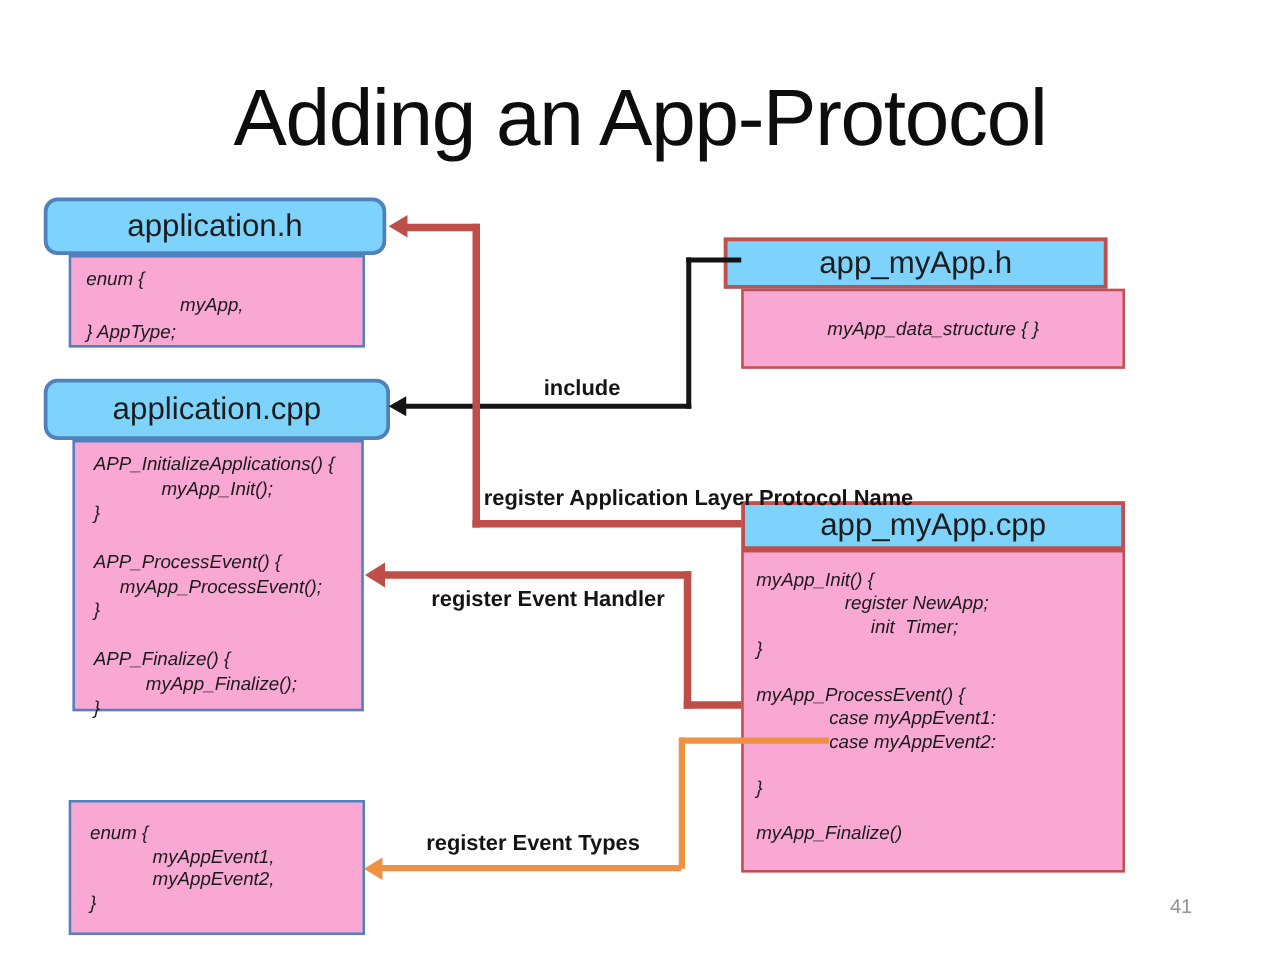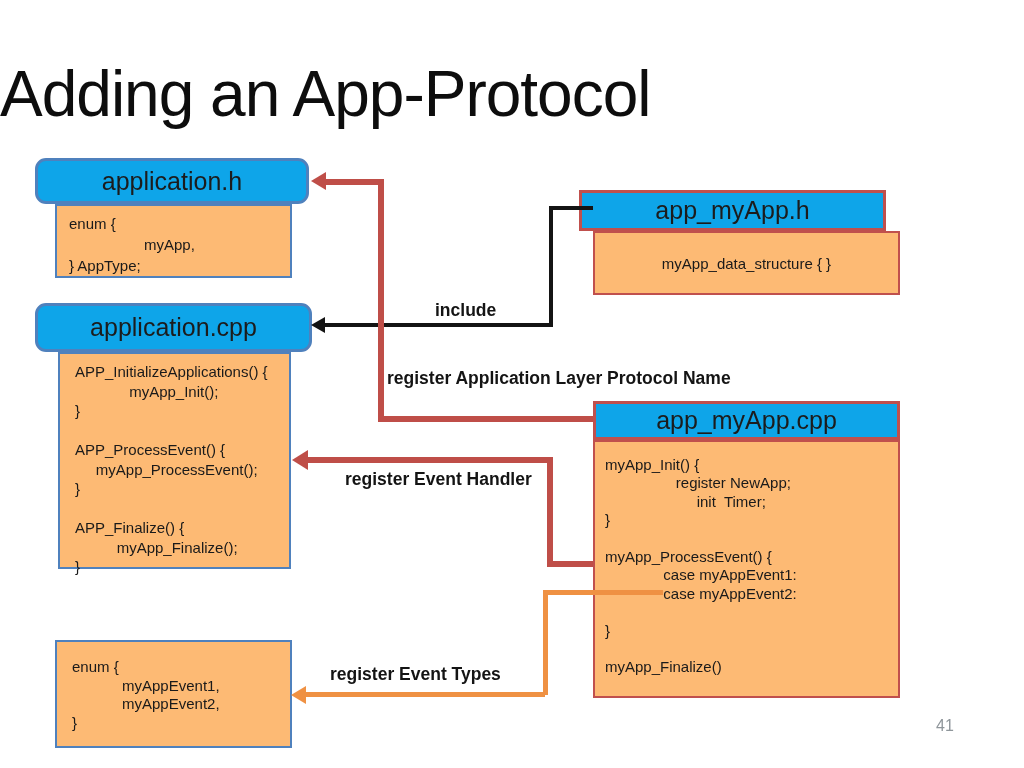--- a/index.html
+++ b/index.html
@@ -3,34 +3,34 @@
 <meta charset="utf-8">
 <style>
   html,body{margin:0;padding:0;background:#fff;}
   #slide{
     position:relative;width:1024px;height:768px;background:#ffffff;
     font-family:"Liberation Sans","DejaVu Sans",sans-serif;overflow:hidden;
   }
   *{box-sizing:border-box;}
 
   .slide-title{
-    position:absolute;left:0;top:62px;width:1024px;text-align:left;
+    position:absolute;left:0;top:62px;width:1024px;text-align:center;
     font-size:64px;font-weight:300;color:#0d0d0d;letter-spacing:-1px;line-height:1;
   }
 
   
   .btitle{
-    position:absolute;background:#0ea5e9;display:flex;align-items:center;justify-content:center;
+    position:absolute;background:#7dd3fc;display:flex;align-items:center;justify-content:center;
     font-size:25px;color:#1c1c1c;z-index:4;white-space:nowrap;
   }
   .blue-t{border:3px solid #4f81bd;border-radius:11px;}
   .red-t{border:3px solid #c0504d;border-radius:0;}
   .bbody{
-    position:absolute;background:#fdba74;margin:0;font-family:"Liberation Sans","DejaVu Sans",sans-serif;
-    font-size:15px;color:#1a1a1a;white-space:pre;z-index:3;
+    position:absolute;background:#f9a8d4;margin:0;font-family:"Liberation Sans","DejaVu Sans",sans-serif;
+    font-size:15px;color:#1a1a1a;white-space:pre;z-index:3;font-style:italic;
   }
   .blue-b{border:2px solid #4f81bd;}
   .red-b{border:2px solid #c0504d;}
   .center-b{display:flex;align-items:center;justify-content:center;}
 
   .t-apph  {left:35px;  top:158px; width:274px; height:46px;}
   .b-apph  {left:55px;  top:204px; width:237px; height:74px;  padding:7px 0 0 12px;  line-height:21px;}
   .t-appcpp{left:35px;  top:303px; width:277px; height:49px;text-align:right;}
   .b-appcpp{left:58px;  top:352px; width:233px; height:217px; padding:8px 0 0 15px;  line-height:19.5px;}
   .t-apih  {left:35px;  top:593px; width:274px; height:47px;}
@@ -64,23 +64,23 @@
 
   .ah{position:absolute;width:0;height:0;z-index:6;}
   .ah-a{left:311px;top:172px;border-top:9px solid transparent;border-bottom:9px solid transparent;border-right:15px solid #bf4e48;}
   .ah-b{left:311px;top:317px;border-top:8px solid transparent;border-bottom:8px solid transparent;border-right:14px solid #141414;}
   .ah-c{left:292px;top:450px;border-top:10px solid transparent;border-bottom:10px solid transparent;border-right:16px solid #bf4e48;}
   .ah-d{left:291px;top:686px;border-top:9px solid transparent;border-bottom:9px solid transparent;border-right:15px solid #ef9143;}
 
   
   .lbl{position:absolute;font-weight:bold;font-size:17.5px;color:#141414;white-space:nowrap;z-index:7;}
   .lb-include {left:435px;top:300px;}
-  .lb-protocol{left:387px;top:368px;}
+  .lb-protocol{left:387px;top:388px;}
   .lb-handler {left:345px;top:469px;}
-  .lb-types   {left:330px;top:664px;}
+  .lb-types   {left:341px;top:664px;}
 
   .pagenum{position:absolute;left:936px;top:717px;font-size:16px;color:#8f969b;z-index:2;}
 </style>
 </head>
 <body>
 
 <div id="slide">
 
   <div class="slide-title">Adding an App-Protocol</div>
 

